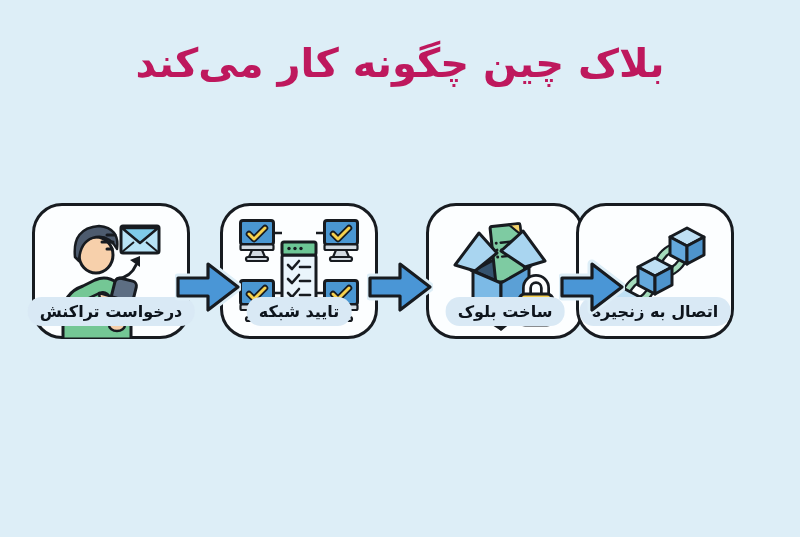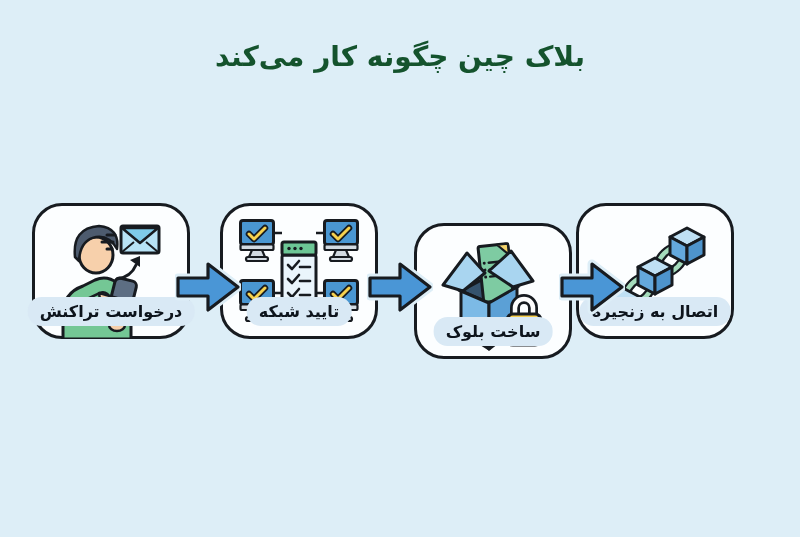--- a/index.html
+++ b/index.html
@@ -7,33 +7,33 @@
   body {
     font-family:"DejaVu Sans", sans-serif;
     background: var(--background, #ddeef7);
     overflow:hidden;
   }
   .page { position:relative; width:800px; height:537px; }
 
   .title {
     position:absolute; top:40px; left:0; width:100%;
     text-align:center; direction:rtl;
-    font-size:28px; font-weight:bold; color:#14532d;
+    font-size:40px; font-weight:bold; color:#be185d;
     letter-spacing:0;
   }
 
   .card {
     position:absolute; top:203px; width:158px; height:136px;
     background: var(--card-bg, #fcfeff);
     border:3.5px solid var(--outline, #171b20);
     border-radius:30px;
   }
   .card-1 { left:32px; }
   .card-2 { left:220px; }
-  .card-3 { left:414px;margin-top:20px; }
+  .card-3 { left:426px; }
   .card-4 { left:576px; }
 
   .icon-wrap {
     position:absolute; top:9px; left:50%; transform:translateX(-50%);
     width:124px; height:124px;
   }
   .icon-wrap svg { width:100%; height:100%; display:block; }
 
   .pill {
     position:absolute; bottom:10px; left:50%; transform:translateX(-50%);

